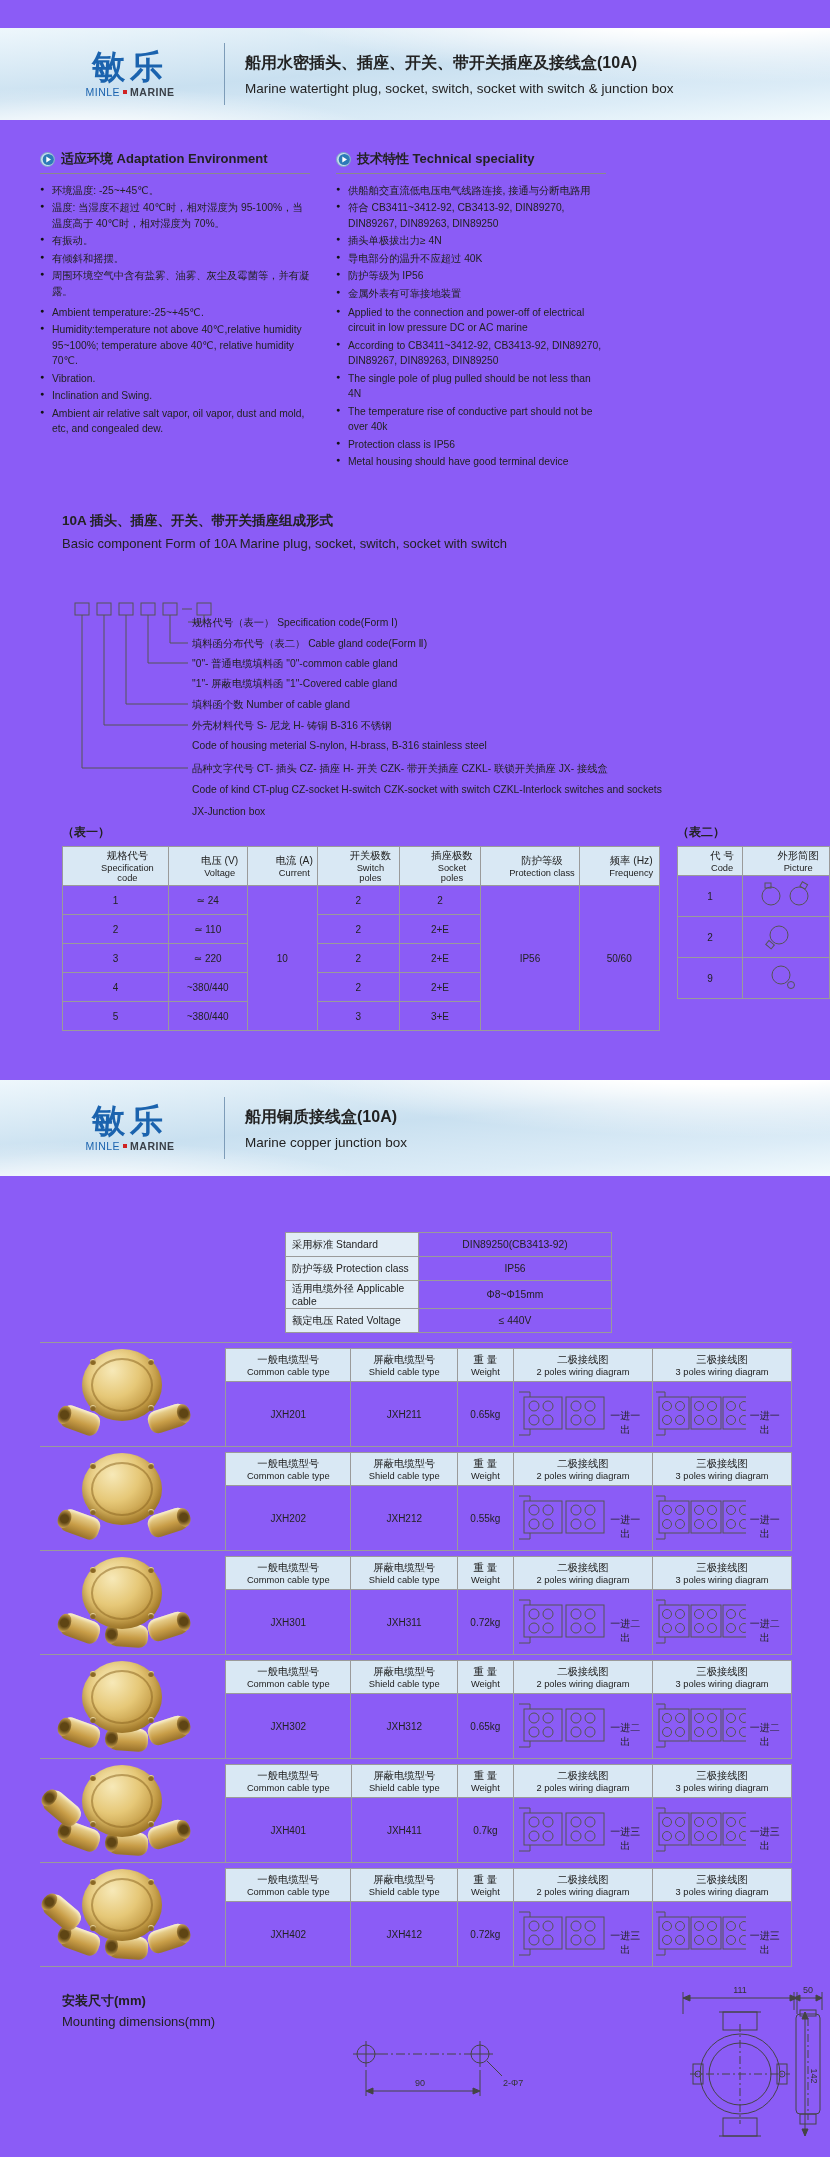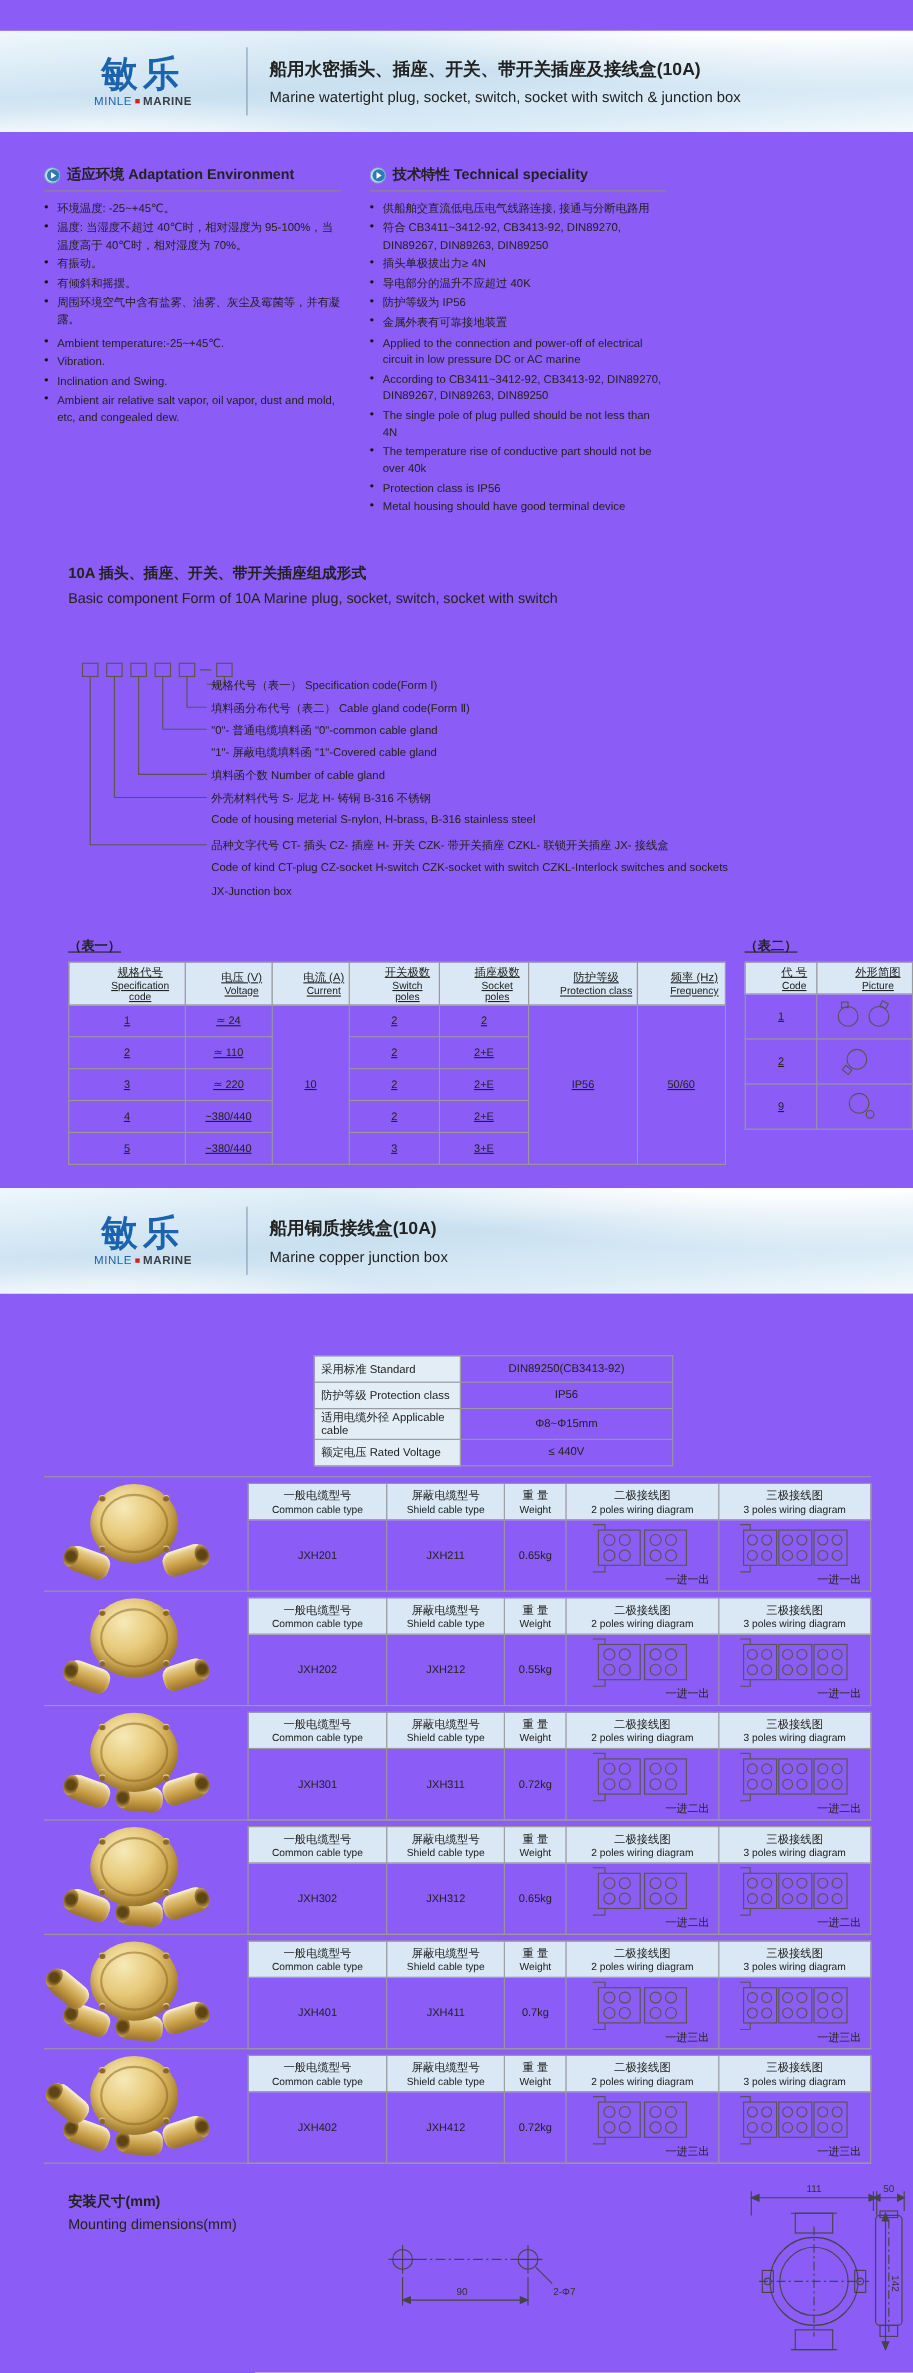--- a/index.html
+++ b/index.html
@@ -32,21 +32,21 @@
   ul.blist li::before{content:"●";position:absolute;left:0;top:1px;font-size:7px;color:#111;}
   .cnlist{min-height:122px;margin-bottom:14px;}
   
   .compform{position:absolute;top:512px;left:62px;width:600px;}
   .cf-cn{font-size:13.5px;font-weight:bold;}
   .cf-en{font-size:13px;margin-top:6px;}
   .codediag{position:absolute;top:588px;left:62px;width:580px;height:255px;text-align:right;}
   .codediag svg{position:absolute;left:0;top:0;}
   .cd-label{position:absolute;left:130px;font-size:10.3px;white-space:nowrap;color:#222;}
   
-  .formtables{position:absolute;top:852px;left:62px;display:flex;gap:17px;text-decoration:underline;}
+  .formtables{position:absolute;top:824px;left:62px;display:flex;gap:17px;}
   .ftlabel{font-size:12px;font-weight:bold;margin-bottom:5px;}
   table.spec{border-collapse:collapse;}
   table.spec th,table.spec td{border:1px solid #9a9a9a;text-align:center;padding:2px 3px;font-size:10px;}
   table.spec th{background:#d9e8f4;font-weight:normal;padding-left:27px;}
   .h-cn{display:block;font-size:10.3px;color:#222;}
   .h-en{display:block;font-size:9.3px;color:#222;}
   table.spec td{height:24px;color:#222;}
   
   .stdtable{position:absolute;top:1232px;left:285px;}
   table.std{border-collapse:collapse;}
@@ -75,21 +75,21 @@
   .s3{left:104px;top:58px;transform:rotate(-18deg) scaleX(-1);}
   .s4{left:-2px;top:32px;transform:rotate(40deg);}
   .photo[data-ports="2"] .s1,.photo[data-ports="2"] .s3{display:block;}
   .photo[data-ports="3"] .s1,.photo[data-ports="3"] .s2,.photo[data-ports="3"] .s3{display:block;}
   .photo[data-ports="4"] .s1,.photo[data-ports="4"] .s2,.photo[data-ports="4"] .s3,.photo[data-ports="4"] .s4{display:block;}
   .ptable{position:absolute;left:185px;top:5px;border-collapse:collapse;}
   .ptable th,.ptable td{border:1px solid #9a9a9a;text-align:center;padding:1px 2px;font-size:10px;}
   .ptable th{background:#d9e8f4;font-weight:normal;height:30px;}
   .ptable td{height:62px;color:#222;}
   .c1{width:126px}.c2{width:106px}.c3{width:52px}.c4{width:136px}.c5{width:135px}
-  .wiring{display:flex;flex-direction:column;align-items:center;}
+  .wiring{display:flex;flex-direction:row;align-items:center;}
   .flow{align-self:flex-end;font-size:10px;margin:-2px 6px 0 0;}
   
   .mounting{position:absolute;top:1978px;left:0;width:830px;height:179px;}
   .mt-cn{position:absolute;left:62px;top:14px;font-size:13px;font-weight:bold;}
   .mt-en{position:absolute;left:62px;top:36px;font-size:13px;}
   .dwg{position:absolute;}
   #dwg-holes{left:350px;top:56px;}
   #dwg-top{left:655px;top:6px;}
   #dwg-side{left:786px;top:6px;}
   .dline{stroke:#444;stroke-width:1;fill:none;}
@@ -128,20 +128,21 @@
       </div>
       <ul class="blist cnlist">
         <li>环境温度: -25~+45℃。</li>
         <li>温度: 当湿度不超过 40℃时，相对湿度为 95-100%，当温度高于 40℃时，相对湿度为 70%。</li>
         <li>有振动。</li>
         <li>有倾斜和摇摆。</li>
         <li>周围环境空气中含有盐雾、油雾、灰尘及霉菌等，并有凝露。</li>
       </ul>
       <ul class="blist">
         <li>Ambient temperature:-25~+45℃.</li>
+        <li>Humidity:temperature not above 40℃,relative humidity 95~100%; temperature above 40℃, relative humidity 70℃.</li>
         <li>Vibration.</li>
         <li>Inclination and Swing.</li>
         <li>Ambient air relative salt vapor, oil vapor, dust and mold, etc, and congealed dew.</li>
       </ul>
     </div>
     <div class="col">
       <div class="sec-head">
         <svg width="15" height="15">
           <circle cx="7.5" cy="7.5" r="7" fill="#c6dcec" stroke="#7aa7c7"></circle>
           <circle cx="8.3" cy="7.5" r="5.6" fill="#2d7ab8"></circle>

